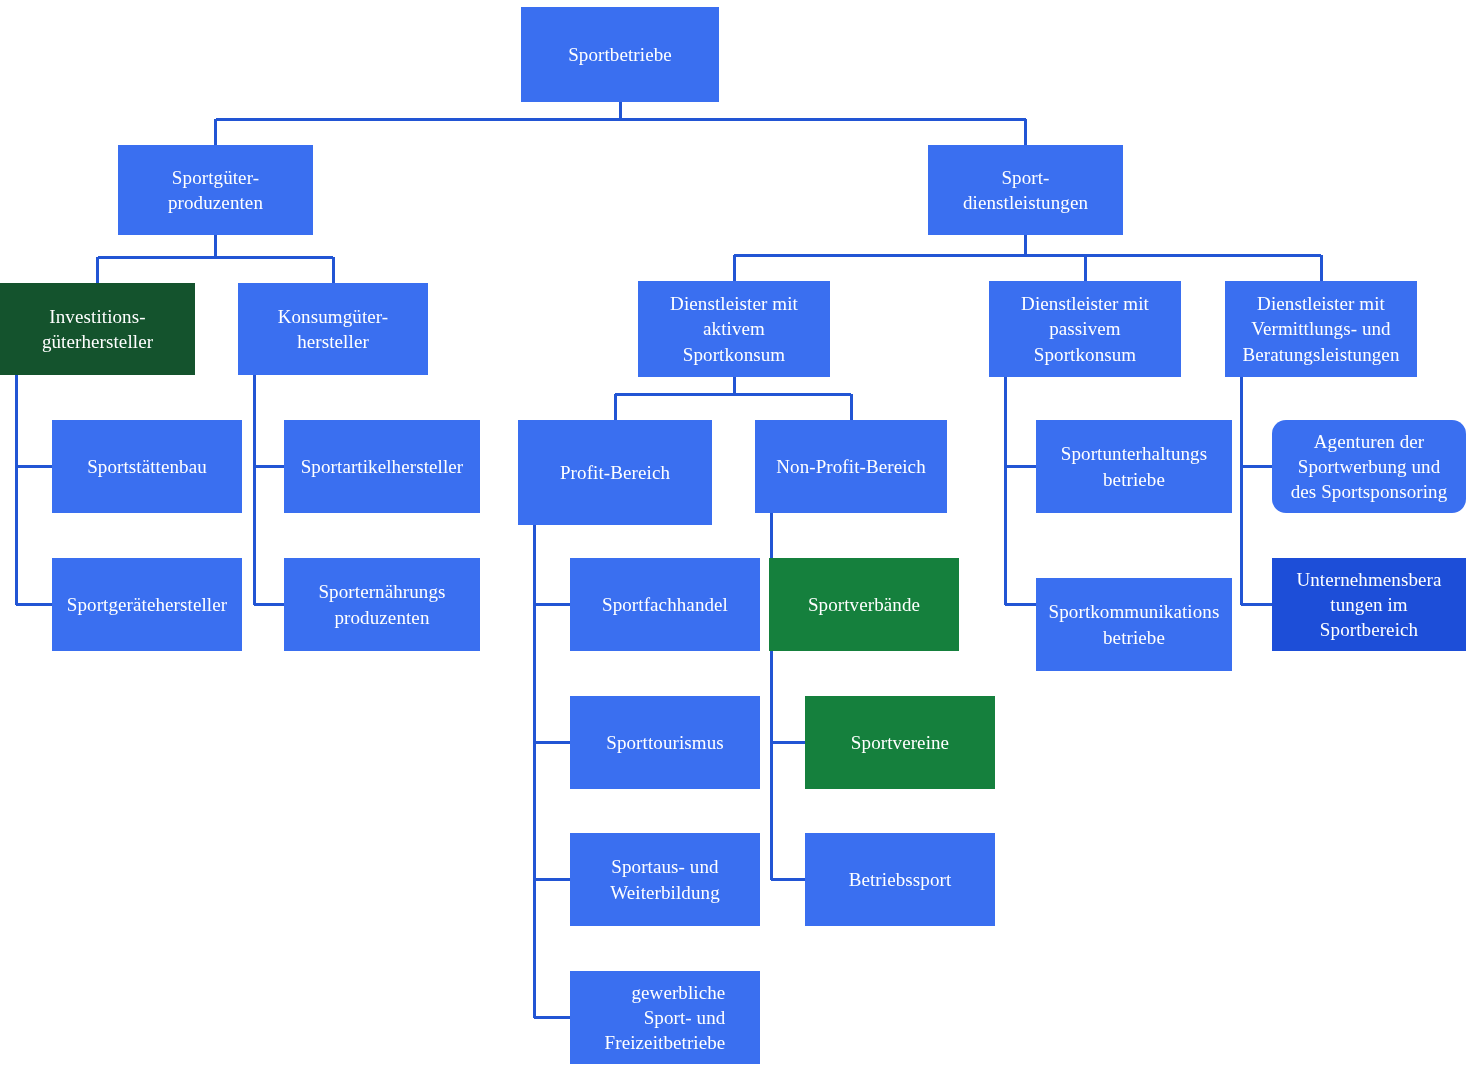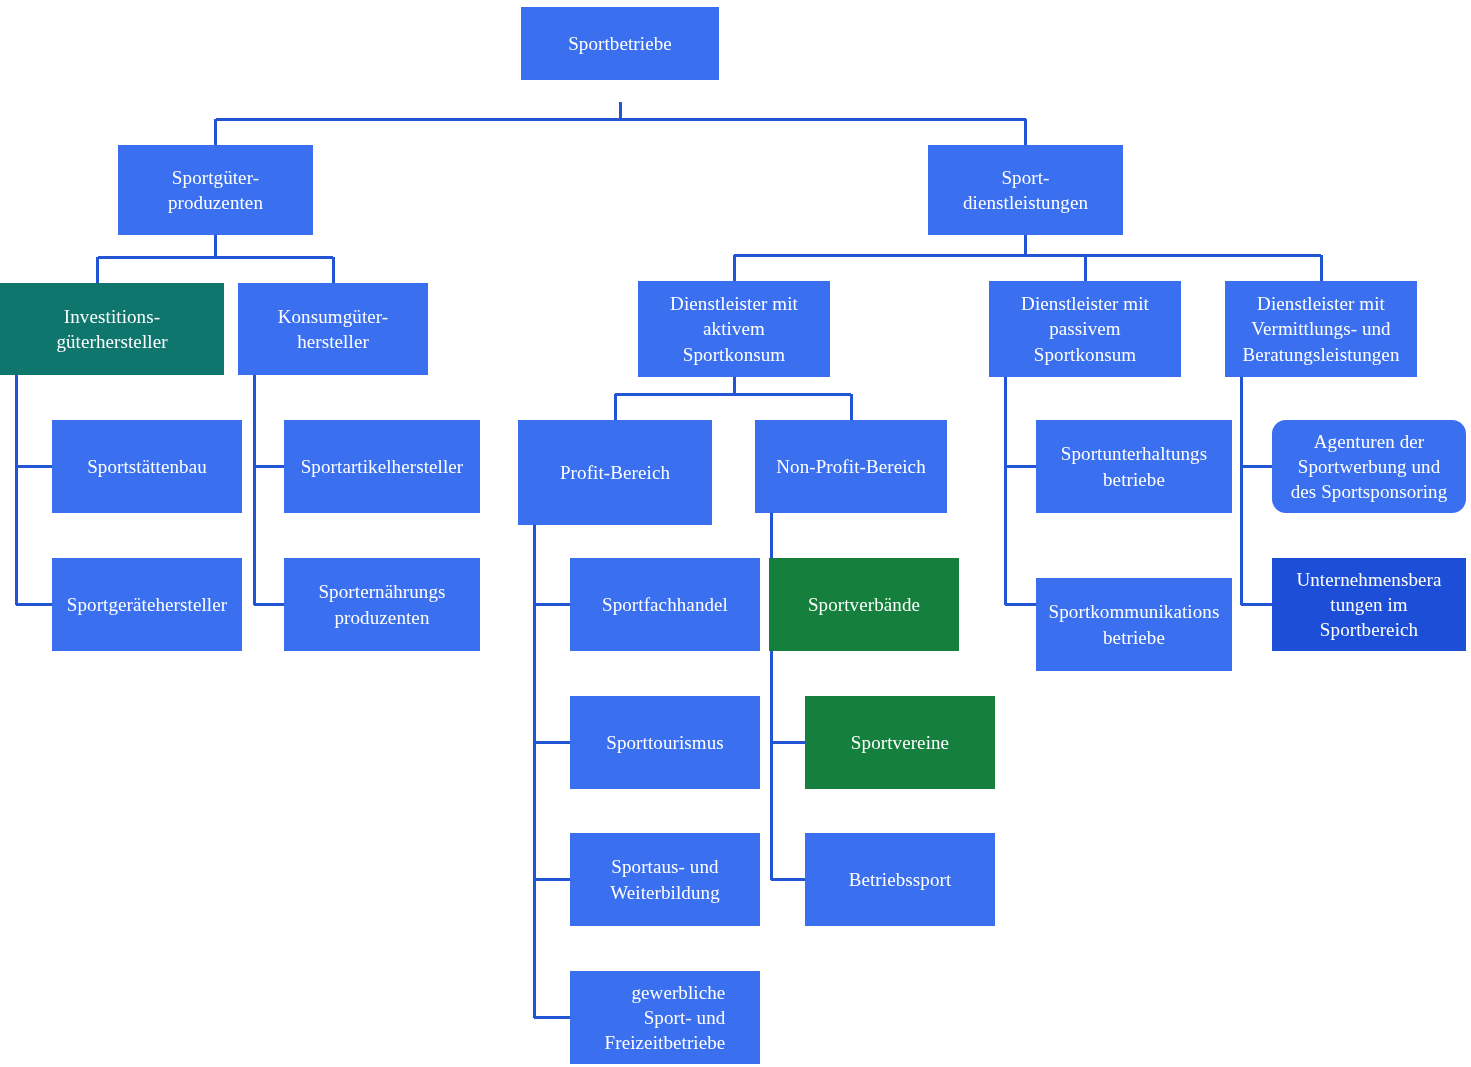--- a/index.html
+++ b/index.html
@@ -80,26 +80,26 @@
       <line x1="534" y1="604.5" x2="570" y2="604.5" stroke="#2255d4" stroke-width="3" shape-rendering="crispEdges"></line>
       <line x1="534" y1="742.5" x2="570" y2="742.5" stroke="#2255d4" stroke-width="3" shape-rendering="crispEdges"></line>
       <line x1="534" y1="879.5" x2="570" y2="879.5" stroke="#2255d4" stroke-width="3" shape-rendering="crispEdges"></line>
       <line x1="534" y1="1017.5" x2="570" y2="1017.5" stroke="#2255d4" stroke-width="3" shape-rendering="crispEdges"></line>
       <line x1="771" y1="513" x2="771" y2="879.5" stroke="#2255d4" stroke-width="3" shape-rendering="crispEdges"></line>
       <line x1="771" y1="604.5" x2="805" y2="604.5" stroke="#2255d4" stroke-width="3" shape-rendering="crispEdges"></line>
       <line x1="771" y1="742.5" x2="805" y2="742.5" stroke="#2255d4" stroke-width="3" shape-rendering="crispEdges"></line>
       <line x1="771" y1="879.5" x2="805" y2="879.5" stroke="#2255d4" stroke-width="3" shape-rendering="crispEdges"></line>
     </svg>
   <div id="node-layer">
-      <div class="node" style="left: 521px; top: 7px; width: 198px; height: 73px; background: rgb(58, 111, 240); color: rgb(255, 255, 255);">Sportbetriebe</div>
+      <div class="node" style="left: 521px; top: 7px; width: 198px; height: 95px; background: rgb(58, 111, 240); color: rgb(255, 255, 255);">Sportbetriebe</div>
       <div class="node" style="left: 118px; top: 145px; width: 195px; height: 90px; background: rgb(58, 111, 240); color: rgb(255, 255, 255);">Sportgüter-
 produzenten</div>
       <div class="node" style="left: 928px; top: 145px; width: 195px; height: 90px; background: rgb(58, 111, 240); color: rgb(255, 255, 255);">Sport-
 dienstleistungen</div>
-      <div class="node" style="left: 0px; top: 283px; width: 224px; height: 92px; background: #0f766e; color: rgb(255, 255, 255);">Investitions-
+      <div class="node" style="left: 0px; top: 283px; width: 195px; height: 92px; background: #14532d; color: rgb(255, 255, 255);">Investitions-
 güterhersteller</div>
       <div class="node" style="left: 238px; top: 283px; width: 190px; height: 92px; background: rgb(58, 111, 240); color: rgb(255, 255, 255);">Konsumgüter-
 hersteller</div>
       <div class="node" style="left: 638px; top: 281px; width: 192px; height: 96px; background: rgb(58, 111, 240); color: rgb(255, 255, 255);">Dienstleister mit
 aktivem
 Sportkonsum</div>
       <div class="node" style="left: 989px; top: 281px; width: 192px; height: 96px; background: rgb(58, 111, 240); color: rgb(255, 255, 255);">Dienstleister mit
 passivem
 Sportkonsum</div>
       <div class="node" style="left: 1225px; top: 281px; width: 192px; height: 96px; background: rgb(58, 111, 240); color: rgb(255, 255, 255);">Dienstleister mit

